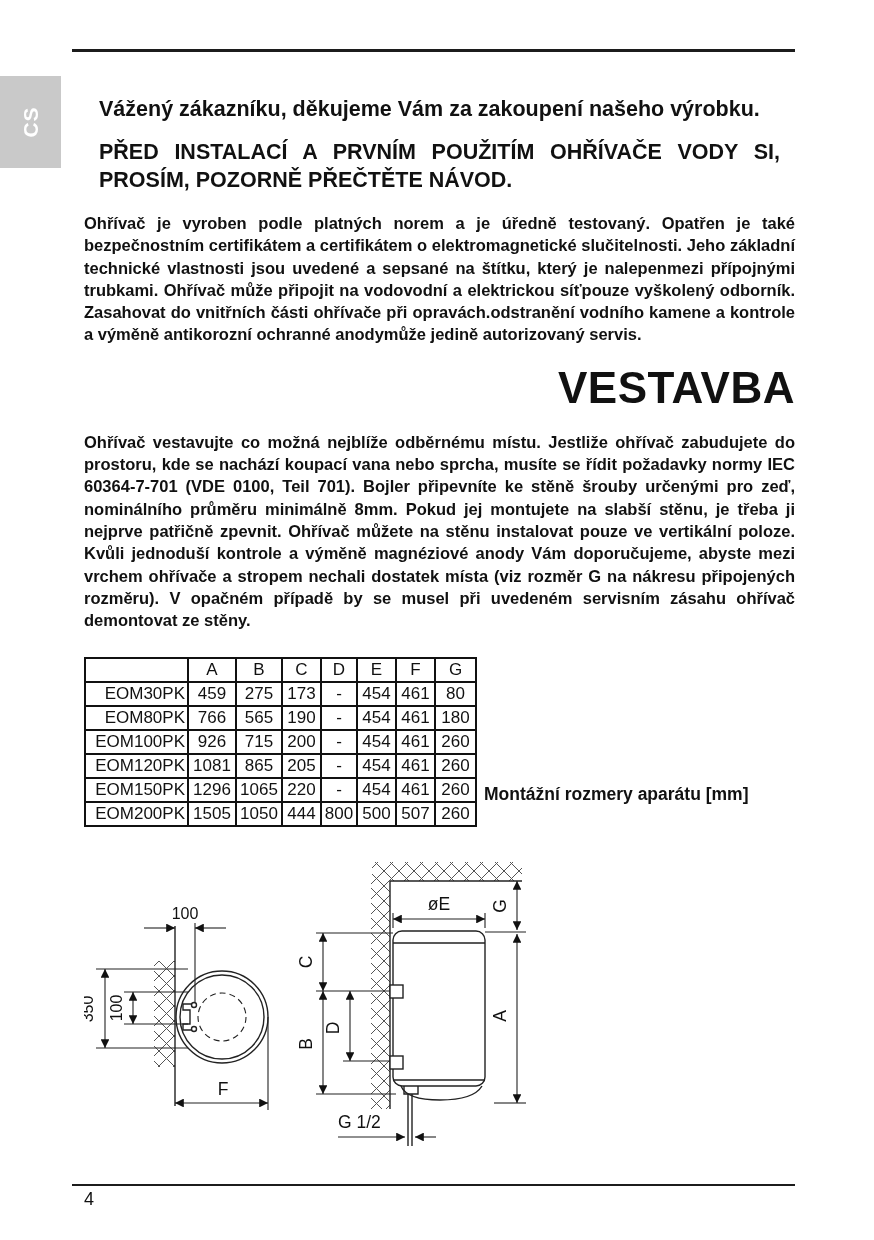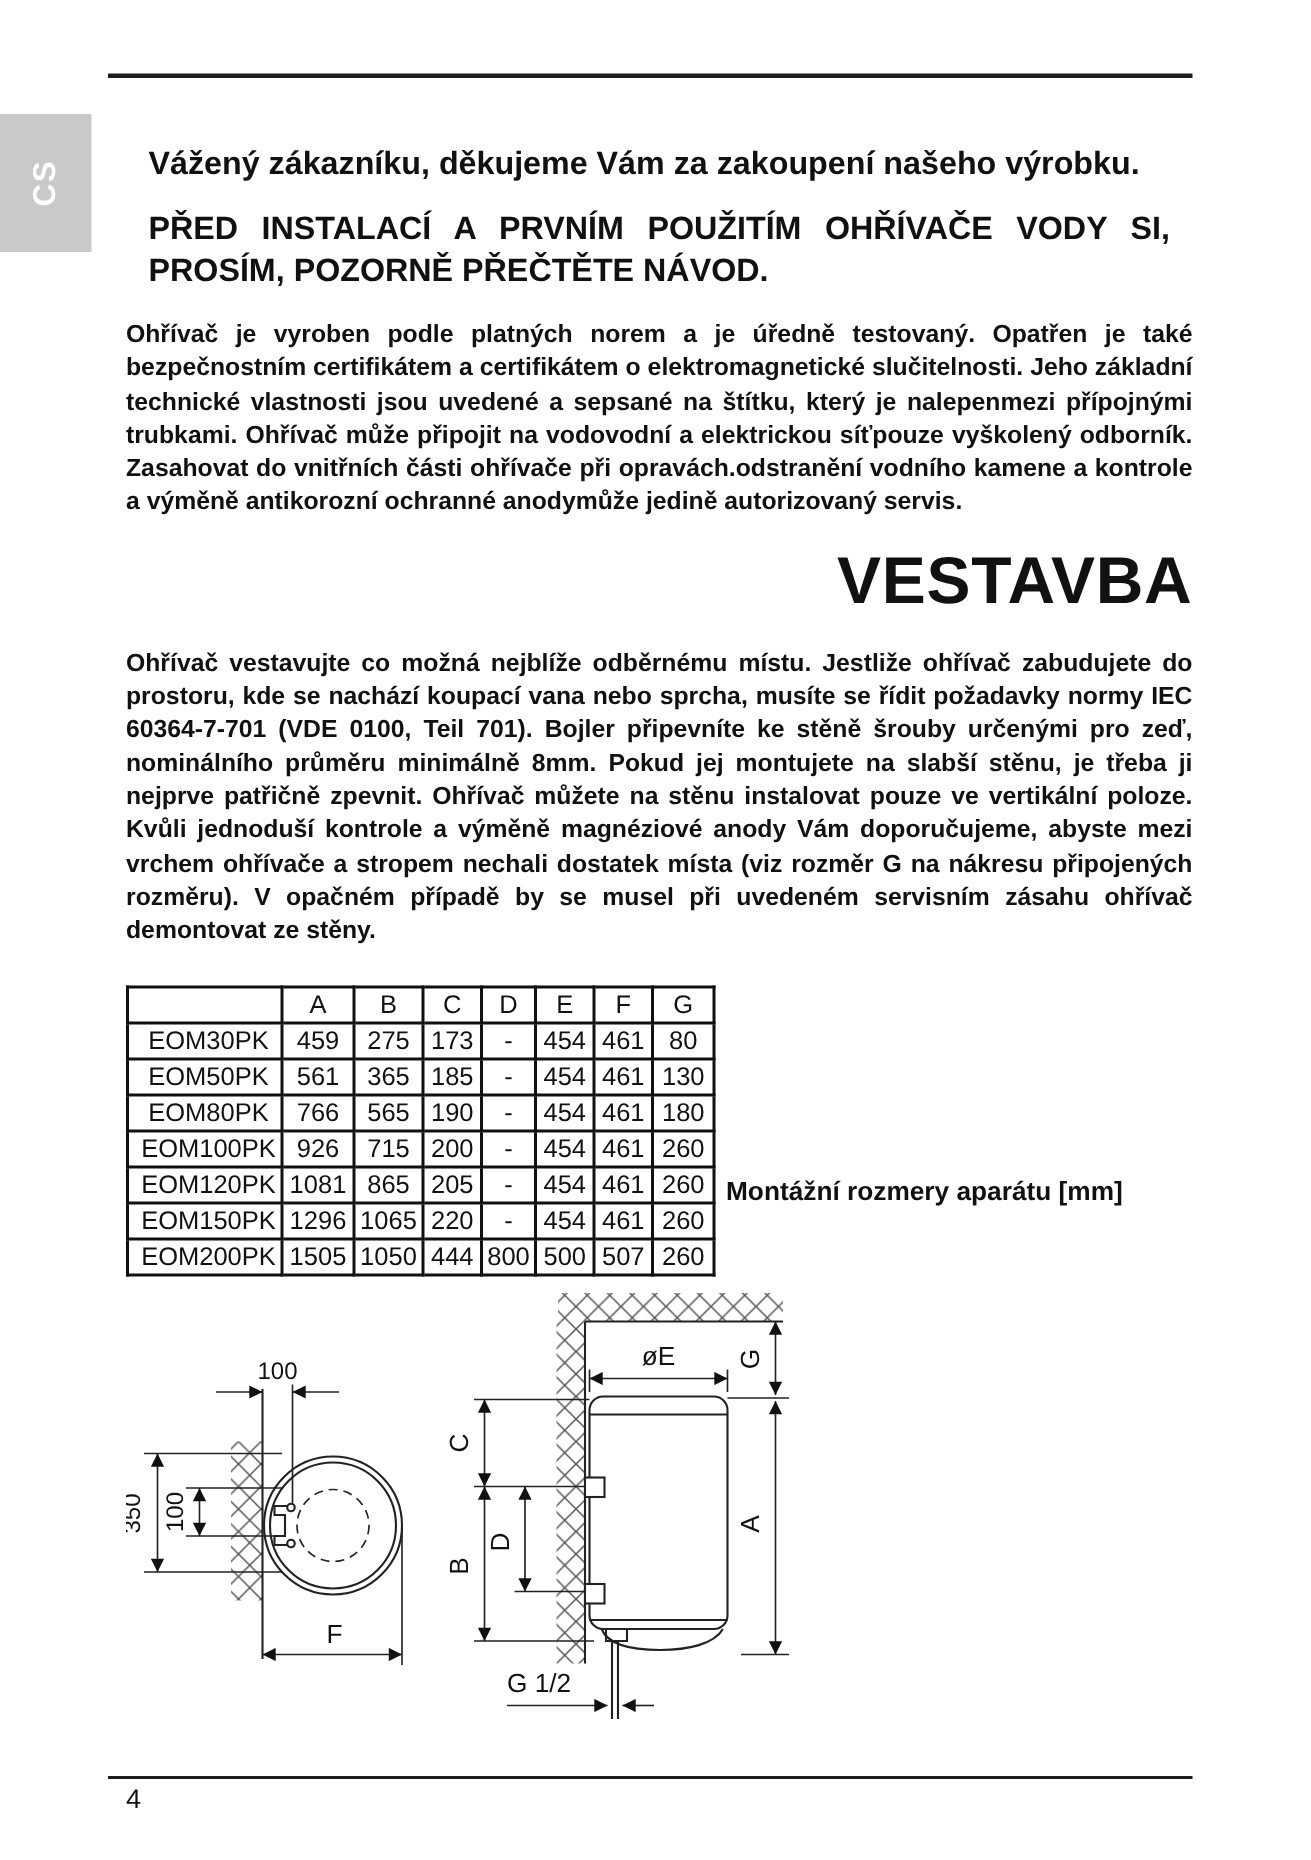--- a/index.html
+++ b/index.html
@@ -35,21 +35,21 @@
     margin:20px 0 21px 0; font-size:44px; line-height:44px;
     font-weight:bold; letter-spacing:0.5px;text-align:right;
   }
 
   .table-wrap { position:absolute; left:84px; top:657px; }
   table.dim-table { border-collapse:collapse; }
   .dim-table th, .dim-table td {
     border:2px solid #111; font-size:17px; font-weight:normal;
     text-align:center; padding:0 2px; height:22px; white-space:nowrap;
   }
-  .dim-table .model-col { width:92px; text-align:center; padding-left:7px; }
+  .dim-table .model-col { width:92px; text-align:right; padding-left:7px; }
   .dim-table th:nth-child(2), .dim-table td:nth-child(2) { width:42px; }
   .dim-table th:nth-child(3), .dim-table td:nth-child(3) { width:40px; }
   .dim-table th:nth-child(4), .dim-table td:nth-child(4) { width:33px; }
   .dim-table th:nth-child(5), .dim-table td:nth-child(5) { width:30px; }
   .dim-table th:nth-child(6), .dim-table td:nth-child(6) { width:33px; }
   .dim-table th:nth-child(7), .dim-table td:nth-child(7) { width:33px; }
   .dim-table th:nth-child(8), .dim-table td:nth-child(8) { width:35px; }
 
   .caption { position:absolute; left:484px; top:784px; font-size:17.5px;font-weight:bold; }
 
@@ -102,30 +102,20 @@
             <td class="model-col">EOM30PK</td>
             <td>459</td>
             <td>275</td>
             <td>173</td>
             <td>-</td>
             <td>454</td>
             <td>461</td>
             <td>80</td>
           </tr>
           <tr>
-            <td class="model-col">EOM50PK</td>
-            <td>561</td>
-            <td>365</td>
-            <td>185</td>
-            <td>-</td>
-            <td>454</td>
-            <td>461</td>
-            <td>130</td>
-          </tr>
-          <tr>
             <td class="model-col">EOM80PK</td>
             <td>766</td>
             <td>565</td>
             <td>190</td>
             <td>-</td>
             <td>454</td>
             <td>461</td>
             <td>180</td>
           </tr>
           <tr>

